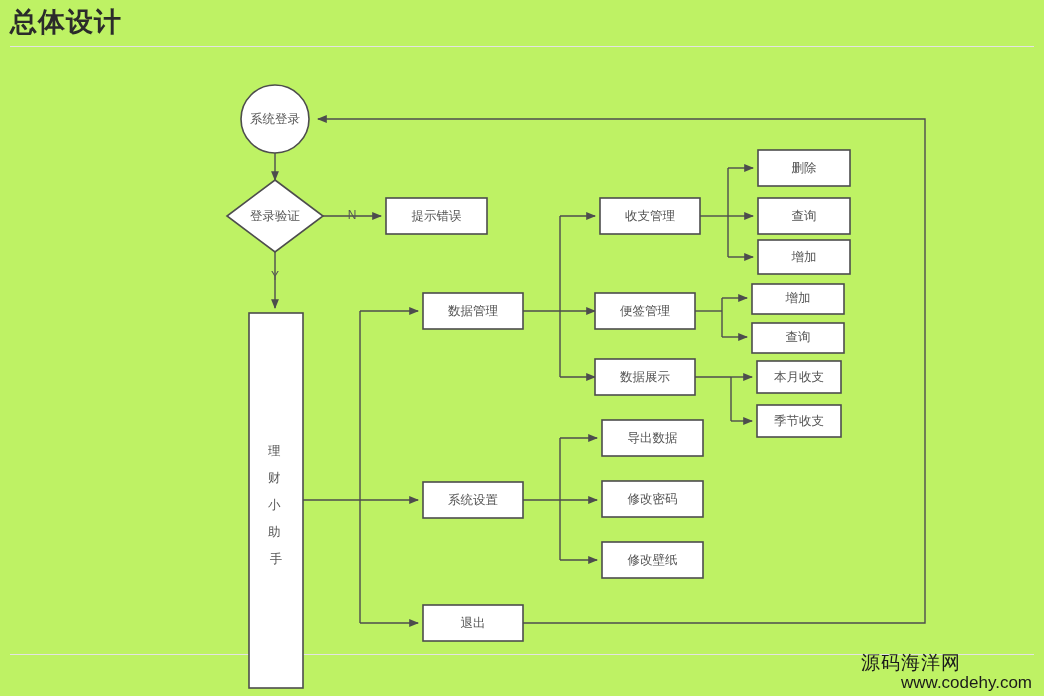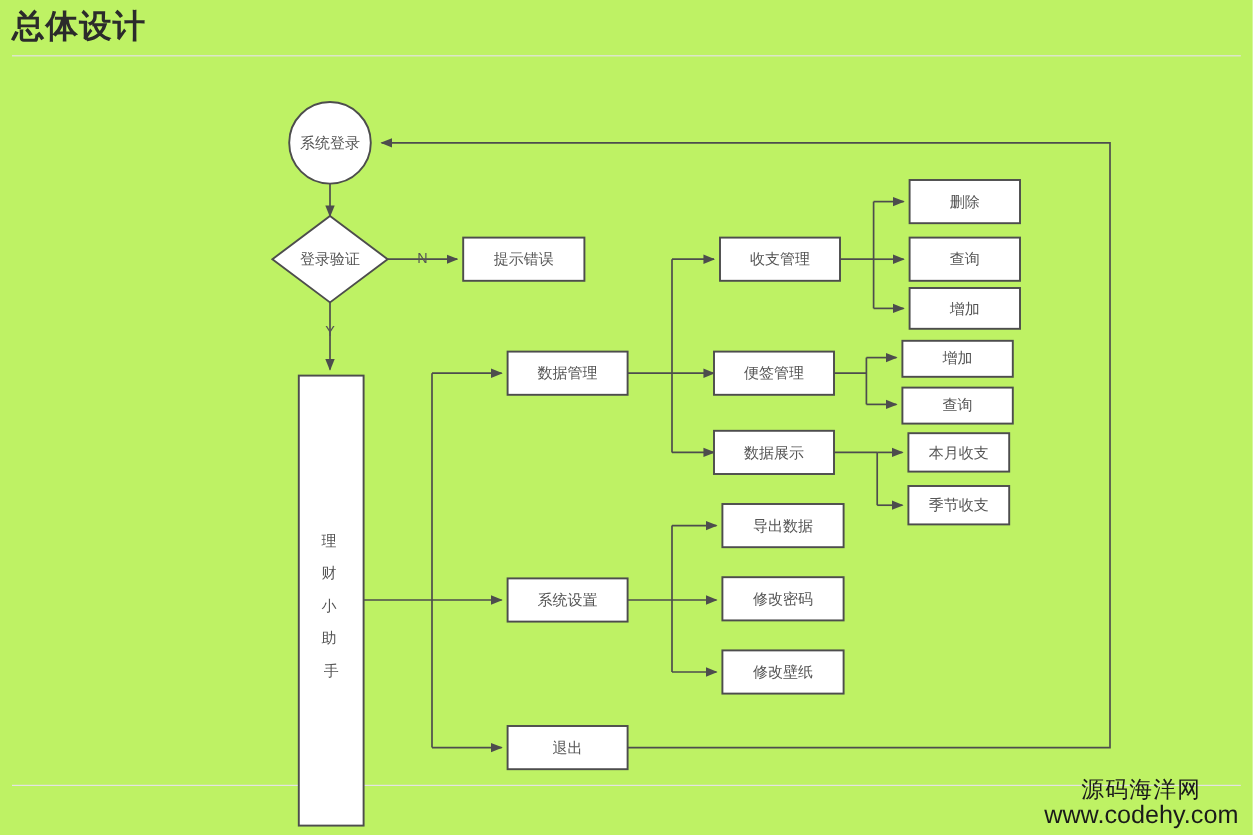--- a/index.html
+++ b/index.html
@@ -64,26 +64,26 @@
   .vlabel {
     font-family: "Liberation Sans", "DejaVu Sans", sans-serif;
     font-size: 12.5px;
     fill: #555555;
     text-anchor: middle;
   }
   #watermark {
     position: absolute;
     right: 12px;
     bottom: 4px;
-    text-align: center;
+    text-align: left;
     line-height: 1.08;
     color: #1a1a1a;
   }
   #wm-cn { font-size: 19px; font-weight: 500; letter-spacing: 1px; }
-  #wm-url { font-size: 21px; letter-spacing: 0px; }
+  #wm-url { font-size: 17px; letter-spacing: 0px; margin-left: 40px; }
 </style>
 </head>
 <body>
 
 <div id="page">
 
   <div id="page-title">总体设计</div>
   <div class="hrule" id="rule-top"></div>
   <div class="hrule" id="rule-bottom"></div>
 

